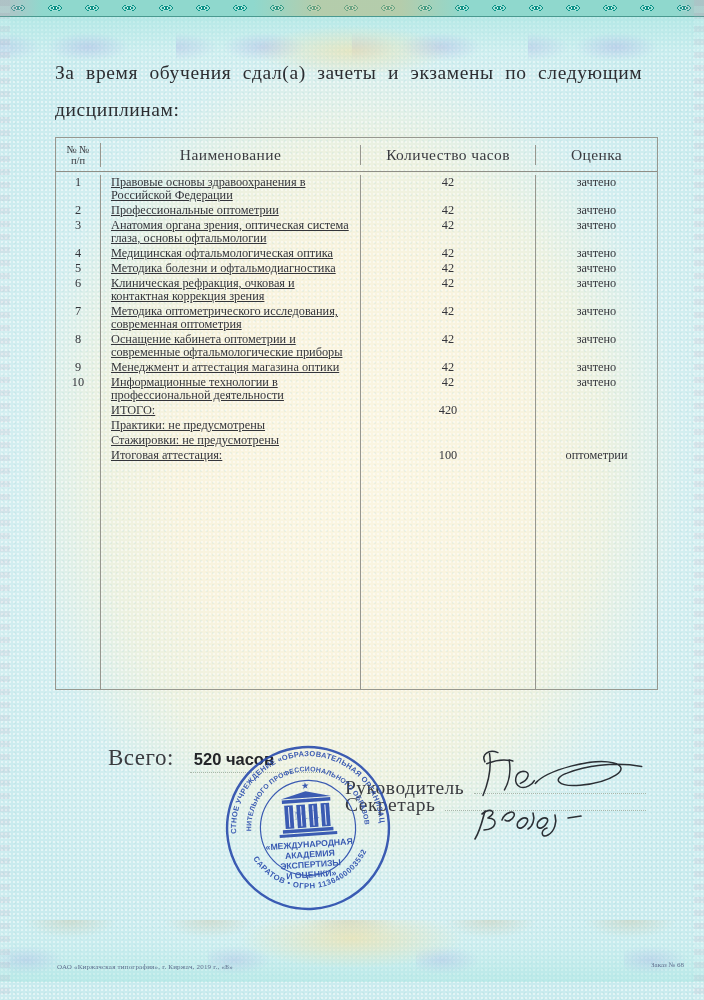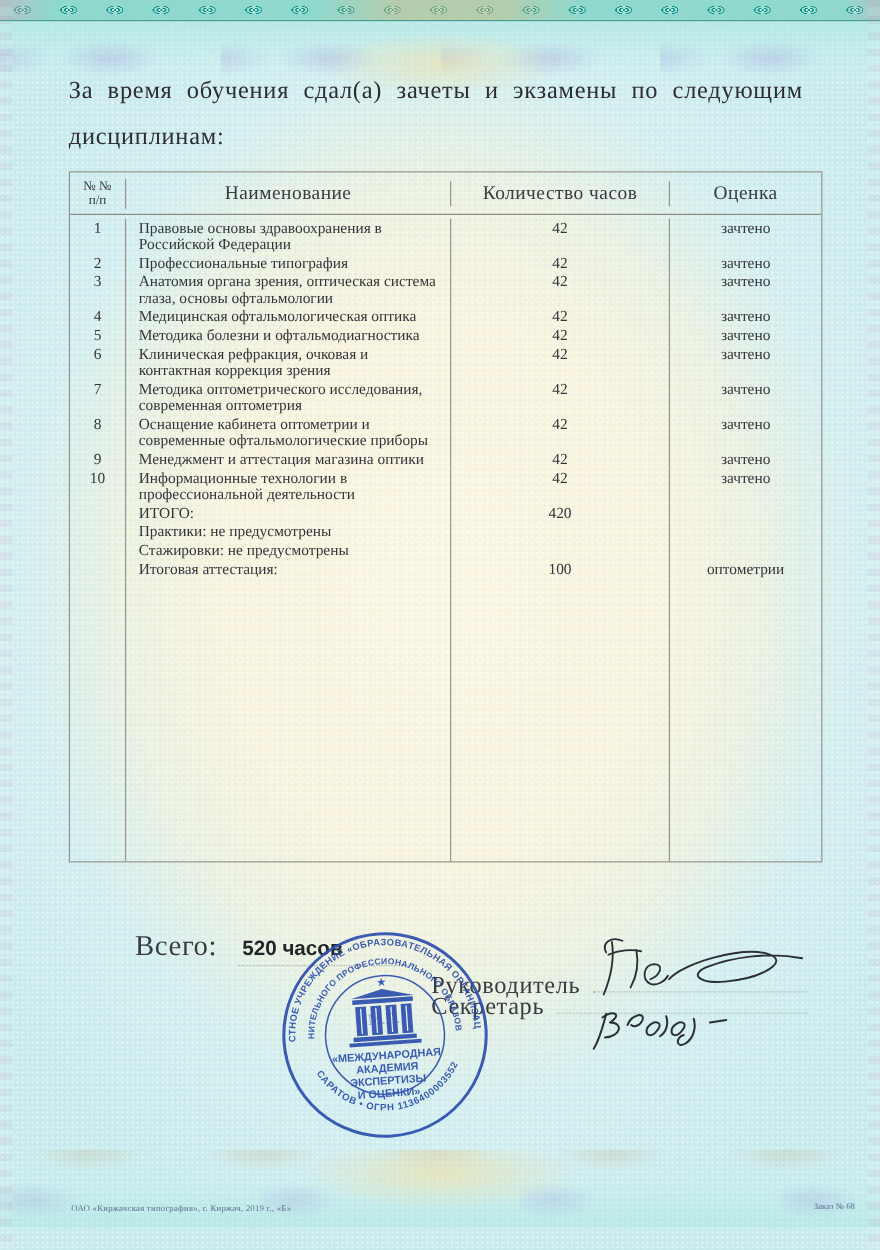--- a/index.html
+++ b/index.html
@@ -51,21 +51,21 @@
     border:1px solid #97978f;display:flex;flex-direction:column;background:transparent;}
   .trow{display:grid;grid-template-columns:45px 260px 175px 1fr;}
   .thead{border-bottom:1.4px solid #8e8e86;min-height:33px;align-items:center;}
   .cell{padding:1px 4px;}
   .cb{border-right:1px solid #97978f;}
   .h-num{font-size:10.5px;text-align:center;line-height:11px;color:#3a3b40;}
   .h-txt{font-size:15.5px;text-align:center;letter-spacing:.4px;color:#3a3b40;}
   .body-rows{flex:0 0 auto;display:flex;flex-direction:column;padding-top:3px;}
   .brow .cell{font-size:12.3px;line-height:13px;color:#34353b;}
   .c-num{text-align:center;}
-  .c-name{padding-left:10px;padding-right:6px;}
+  .c-name{padding-left:10px;padding-right:6px;text-decoration:underline;}
   .c-hours{text-align:center;}
   .c-grade{text-align:center;}
   .filler{flex:1 1 auto;}
 
   
   .total-line{position:absolute;left:108px;top:705px;display:flex;align-items:baseline;}
   .total-label{font-size:23px;letter-spacing:.5px;color:#3a3b40;}
   .total-value{font-family:"Liberation Sans", sans-serif;font-weight:bold;font-size:16.5px;color:#232428;
     margin-left:16px;padding:0 58px 3px 4px;border-bottom:1.5px dotted #a9b7ab;margin-top:45px;}
 
@@ -116,21 +116,21 @@
 
       <div class="body-rows">
         <div class="trow brow">
           <div class="cell cb c-num">1</div>
           <div class="cell cb c-name">Правовые основы здравоохранения в Российской Федерации</div>
           <div class="cell cb c-hours">42</div>
           <div class="cell c-grade">зачтено</div>
         </div>
         <div class="trow brow">
           <div class="cell cb c-num">2</div>
-          <div class="cell cb c-name">Профессиональные типография</div>
+          <div class="cell cb c-name">Профессиональные оптометрии</div>
           <div class="cell cb c-hours">42</div>
           <div class="cell c-grade">зачтено</div>
         </div>
         <div class="trow brow">
           <div class="cell cb c-num">3</div>
           <div class="cell cb c-name">Анатомия органа зрения, оптическая система глаза, основы офтальмологии</div>
           <div class="cell cb c-hours">42</div>
           <div class="cell c-grade">зачтено</div>
         </div>
         <div class="trow brow">

